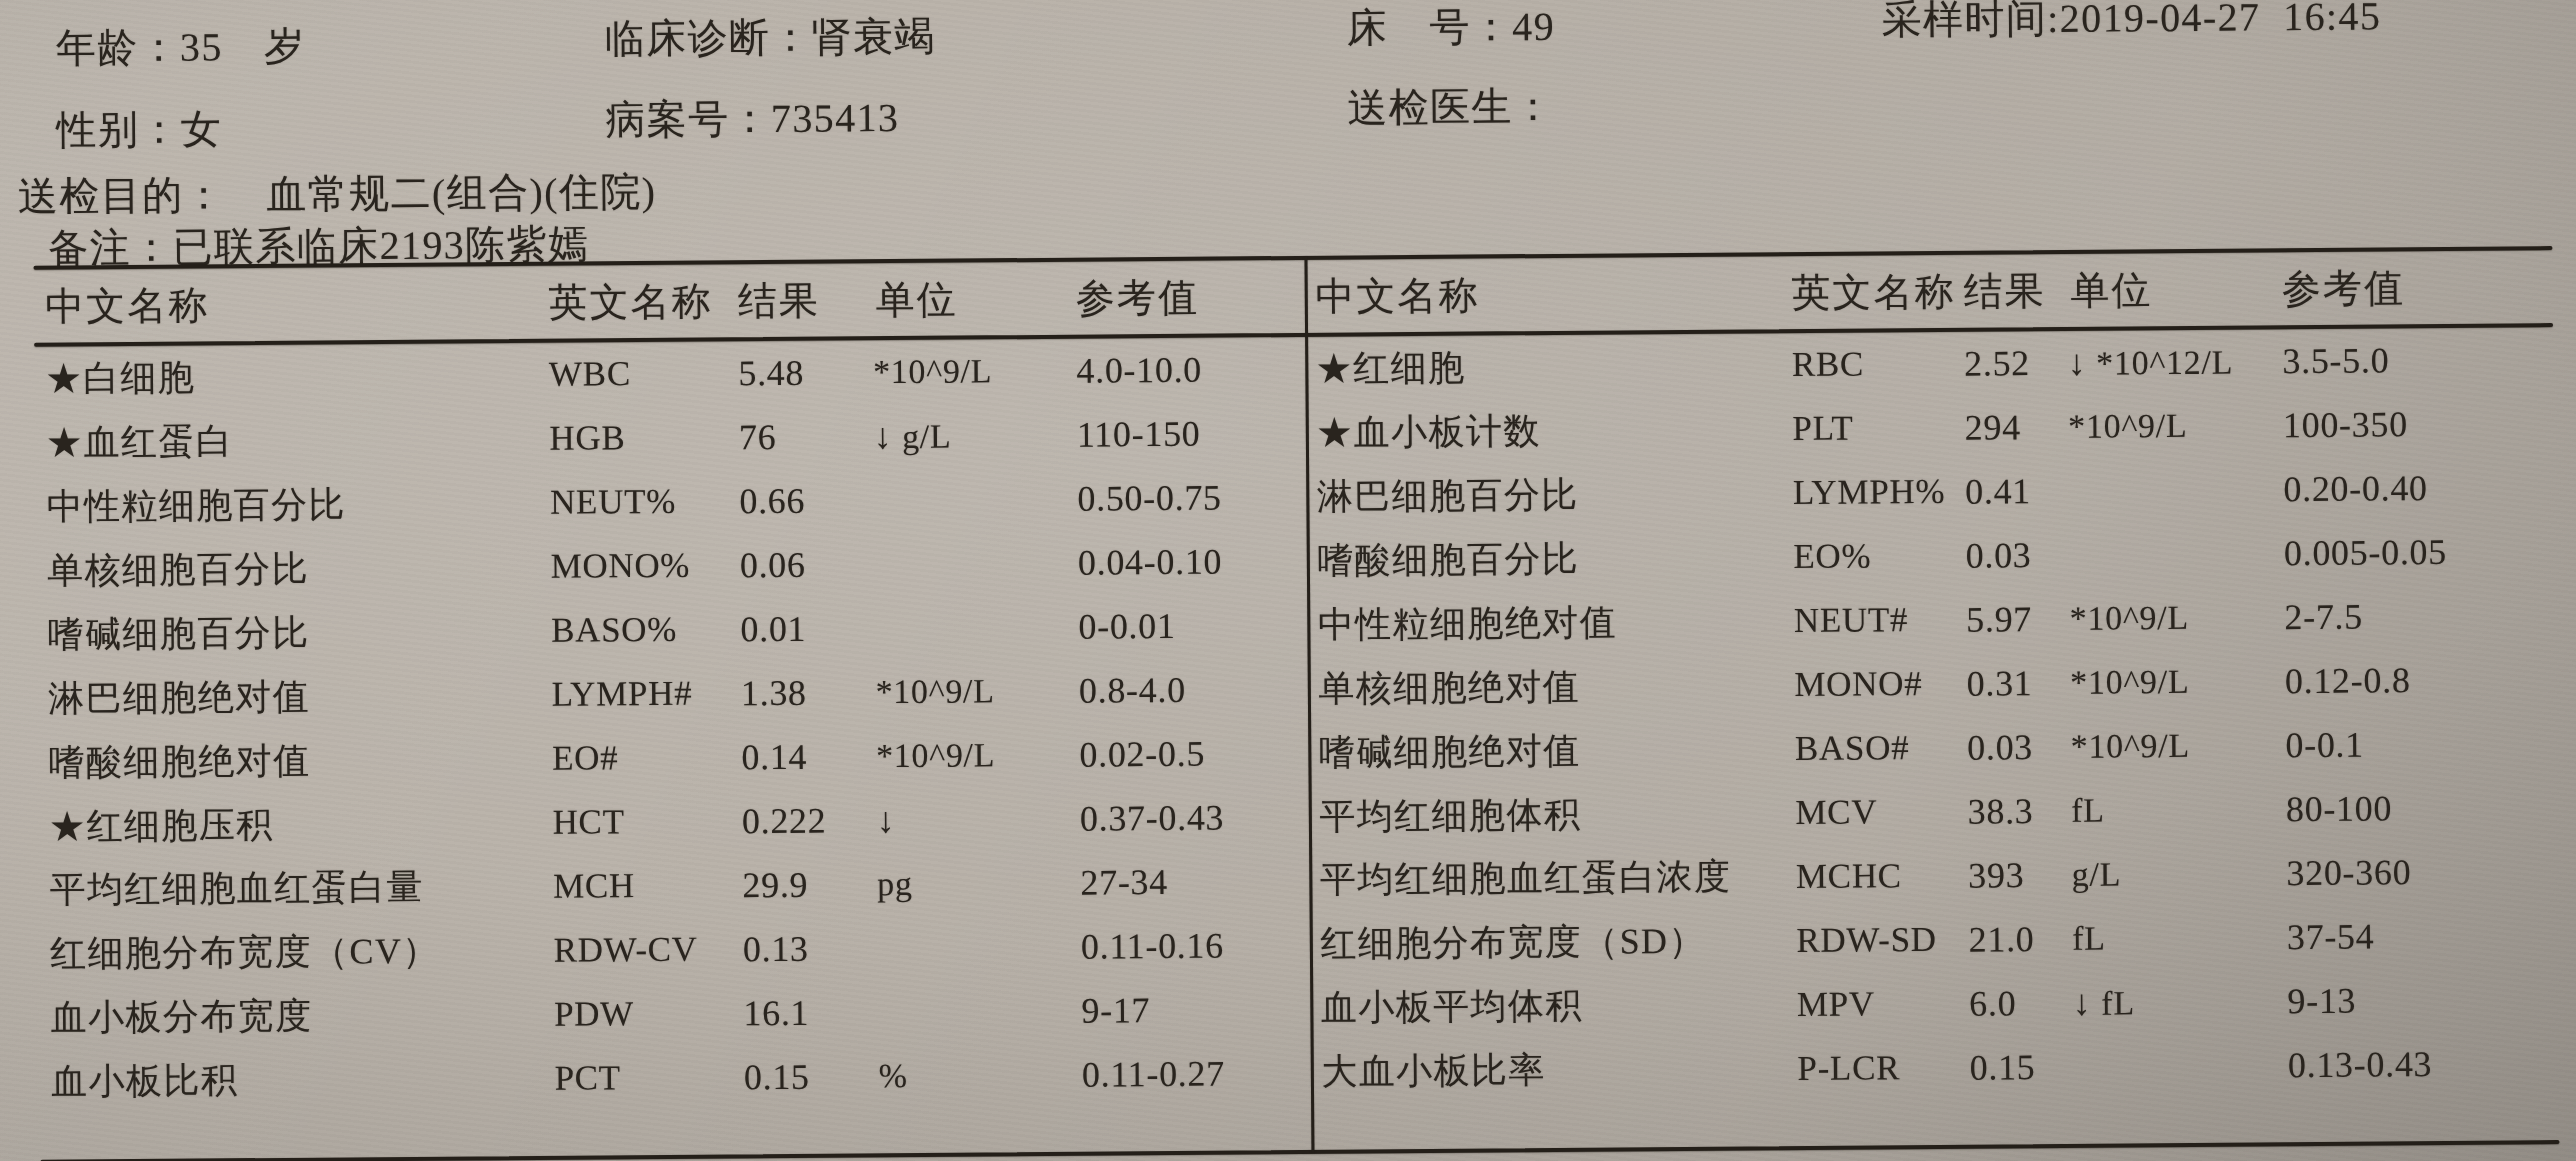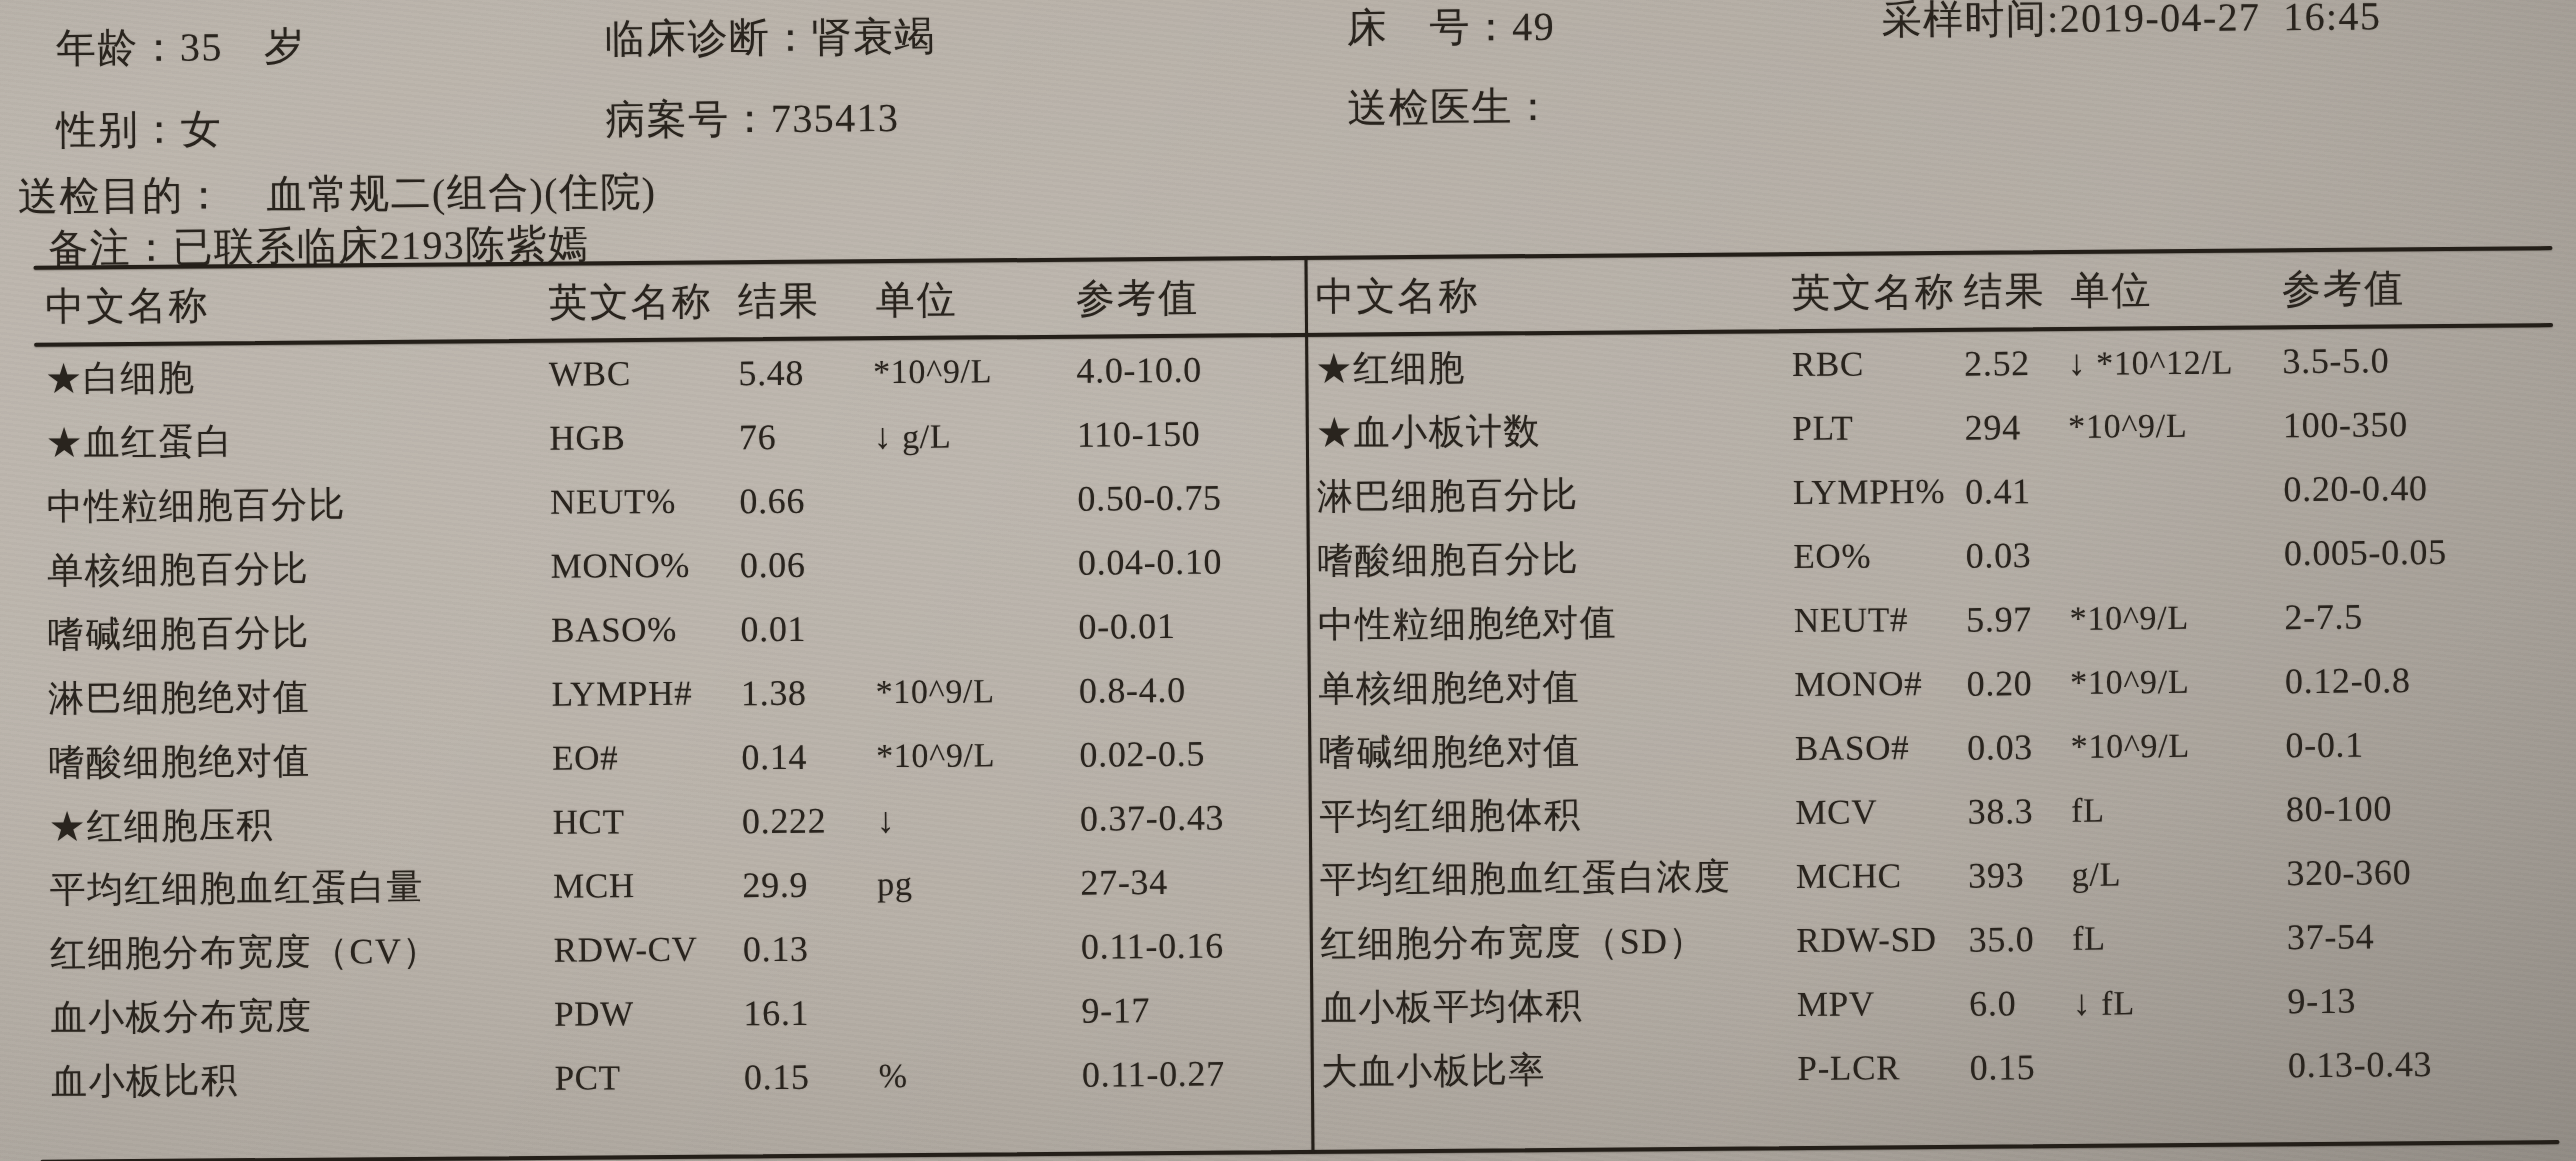--- a/index.html
+++ b/index.html
@@ -211,21 +211,21 @@
           <div class="tr">
           <span class="td cn">中性粒细胞绝对值</span>
           <span class="td en">NEUT#</span>
           <span class="td res">5.97</span>
           <span class="td unit"><span class="arrow"></span><span>*10^9/L</span></span>
           <span class="td ref">2-7.5</span>
         </div>
           <div class="tr">
           <span class="td cn">单核细胞绝对值</span>
           <span class="td en">MONO#</span>
-          <span class="td res">0.20</span>
+          <span class="td res">0.31</span>
           <span class="td unit"><span class="arrow"></span><span>*10^9/L</span></span>
           <span class="td ref">0.12-0.8</span>
         </div>
           <div class="tr">
           <span class="td cn">嗜碱细胞绝对值</span>
           <span class="td en">BASO#</span>
           <span class="td res">0.03</span>
           <span class="td unit"><span class="arrow"></span><span>*10^9/L</span></span>
           <span class="td ref">0-0.1</span>
         </div>
@@ -239,21 +239,21 @@
           <div class="tr">
           <span class="td cn">平均红细胞血红蛋白浓度</span>
           <span class="td en">MCHC</span>
           <span class="td res">393</span>
           <span class="td unit"><span class="arrow"></span><span>g/L</span></span>
           <span class="td ref">320-360</span>
         </div>
           <div class="tr">
           <span class="td cn">红细胞分布宽度（SD）</span>
           <span class="td en">RDW-SD</span>
-          <span class="td res">35.0</span>
+          <span class="td res">21.0</span>
           <span class="td unit"><span class="arrow"></span><span>fL</span></span>
           <span class="td ref">37-54</span>
         </div>
           <div class="tr">
           <span class="td cn">血小板平均体积</span>
           <span class="td en">MPV</span>
           <span class="td res">6.0</span>
           <span class="td unit"><span class="arrow">↓</span><span>fL</span></span>
           <span class="td ref">9-13</span>
         </div>

